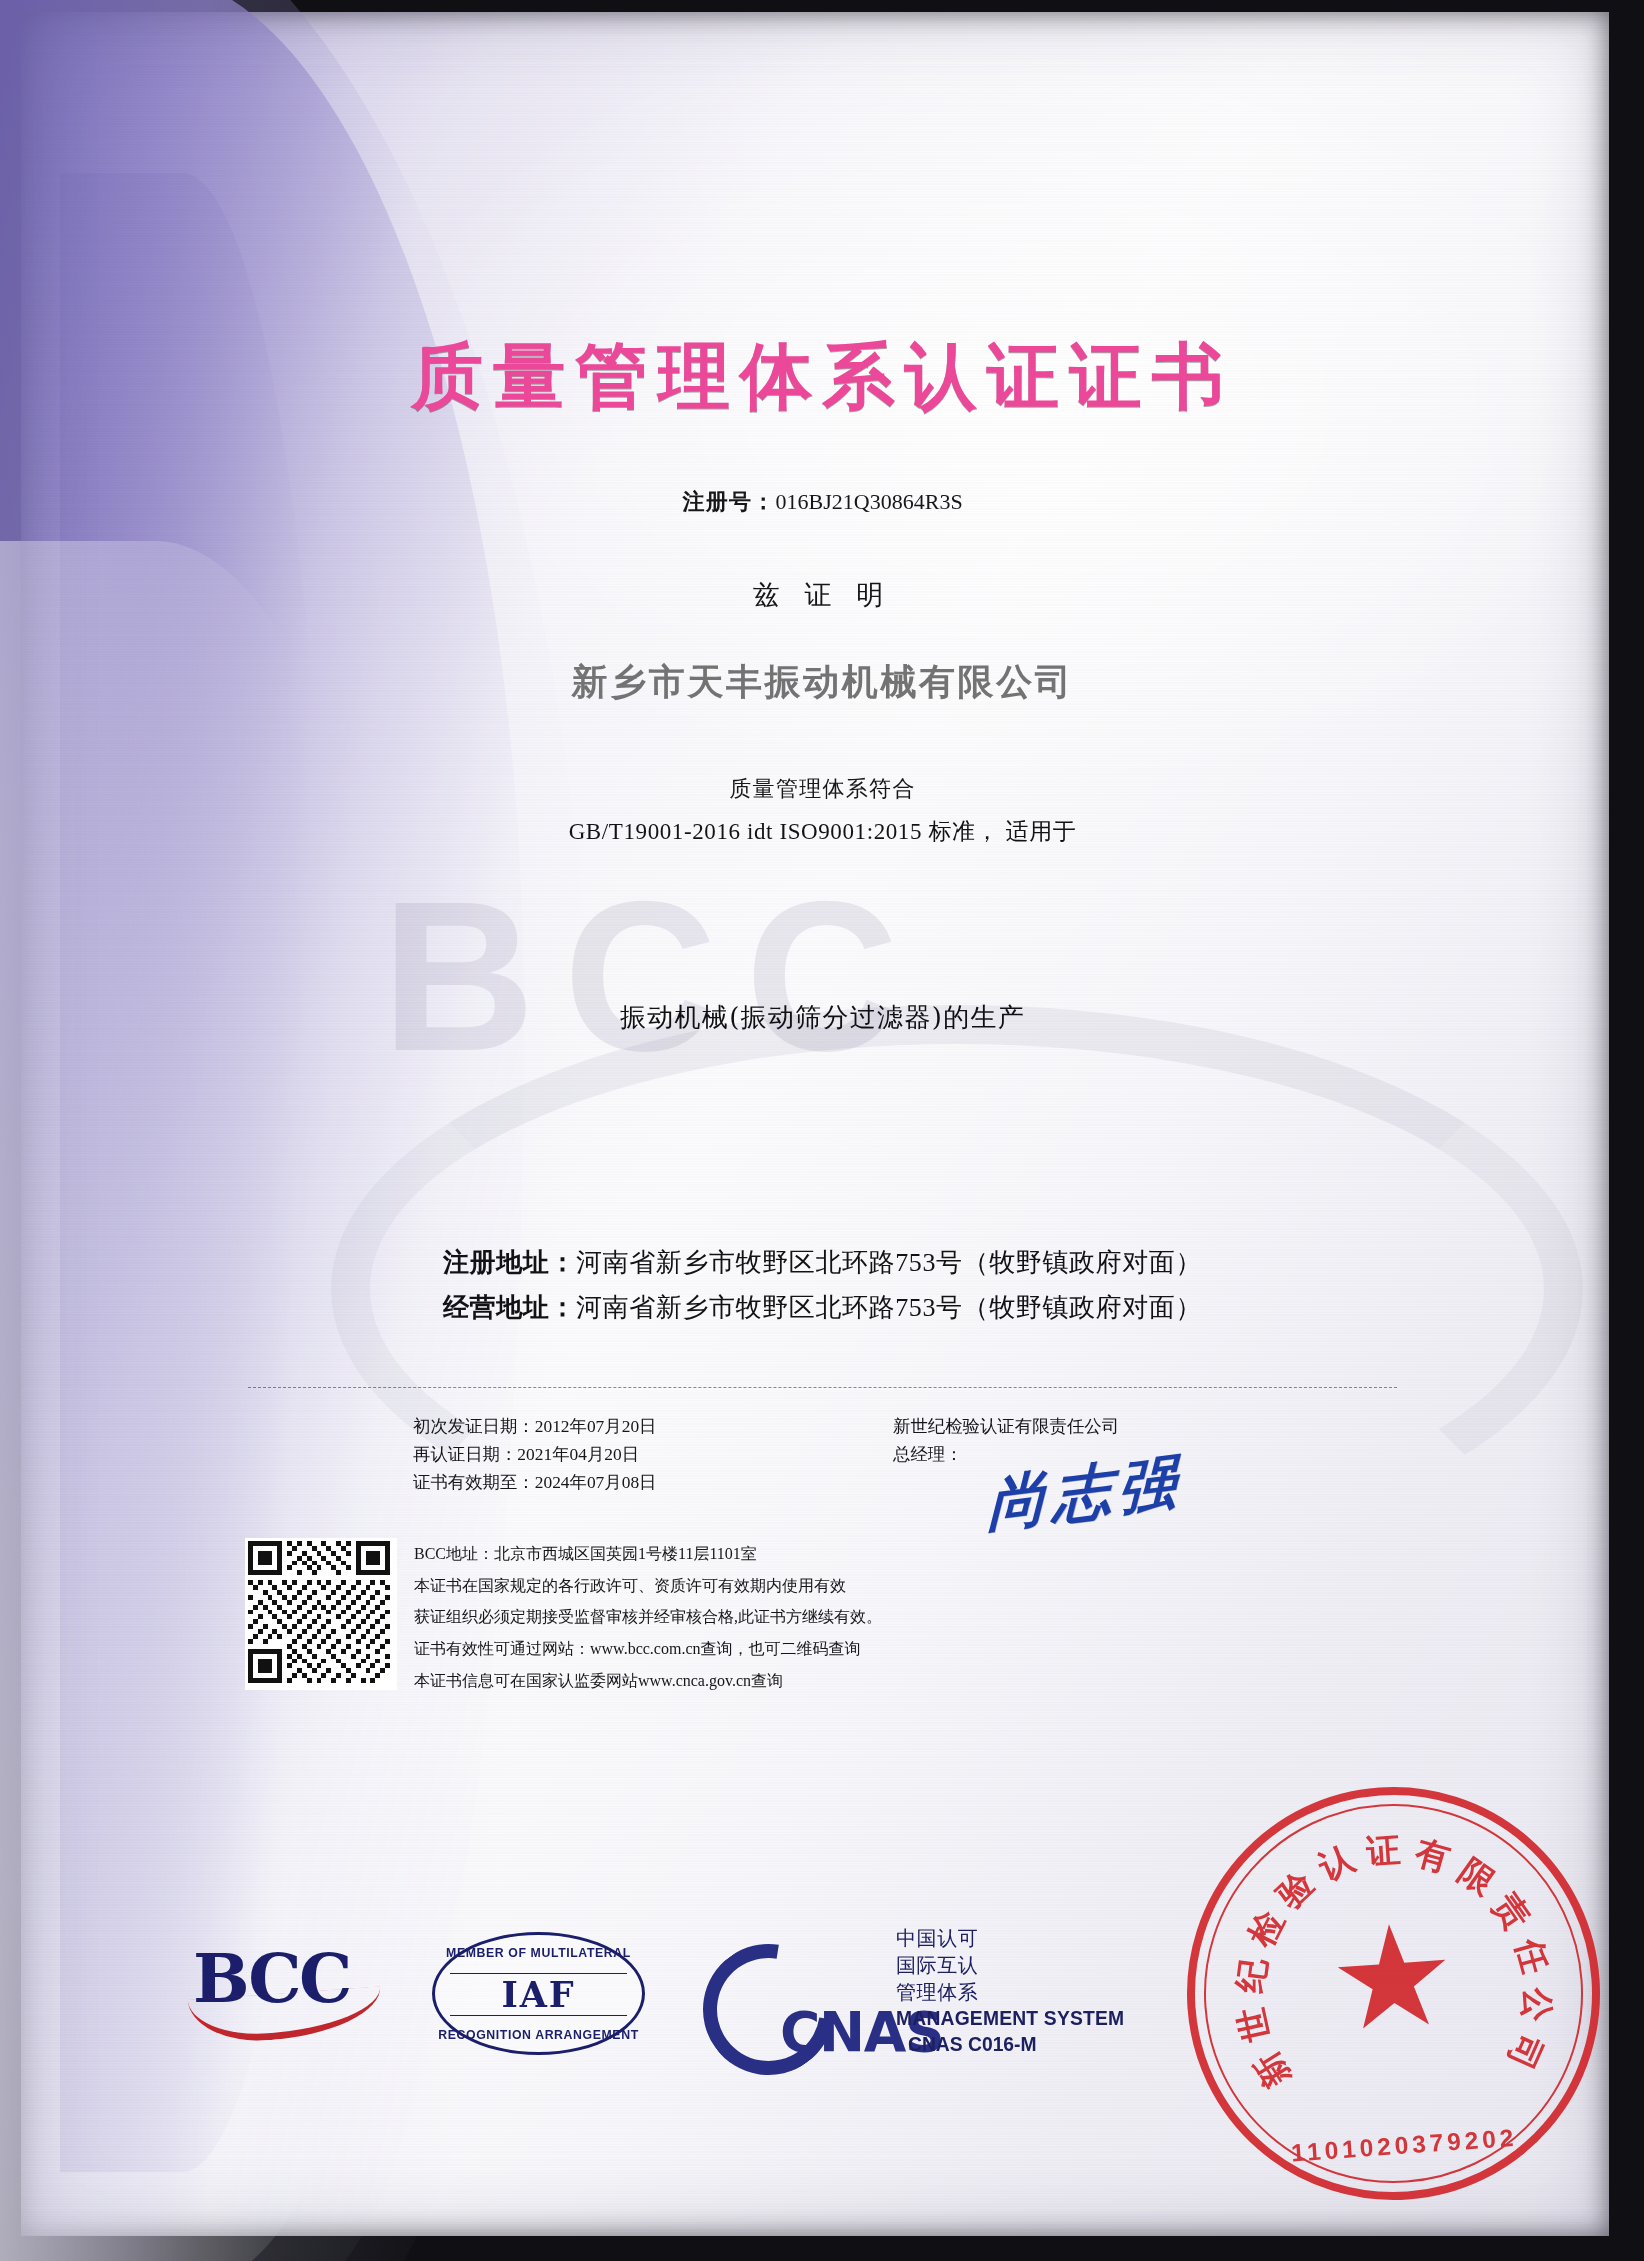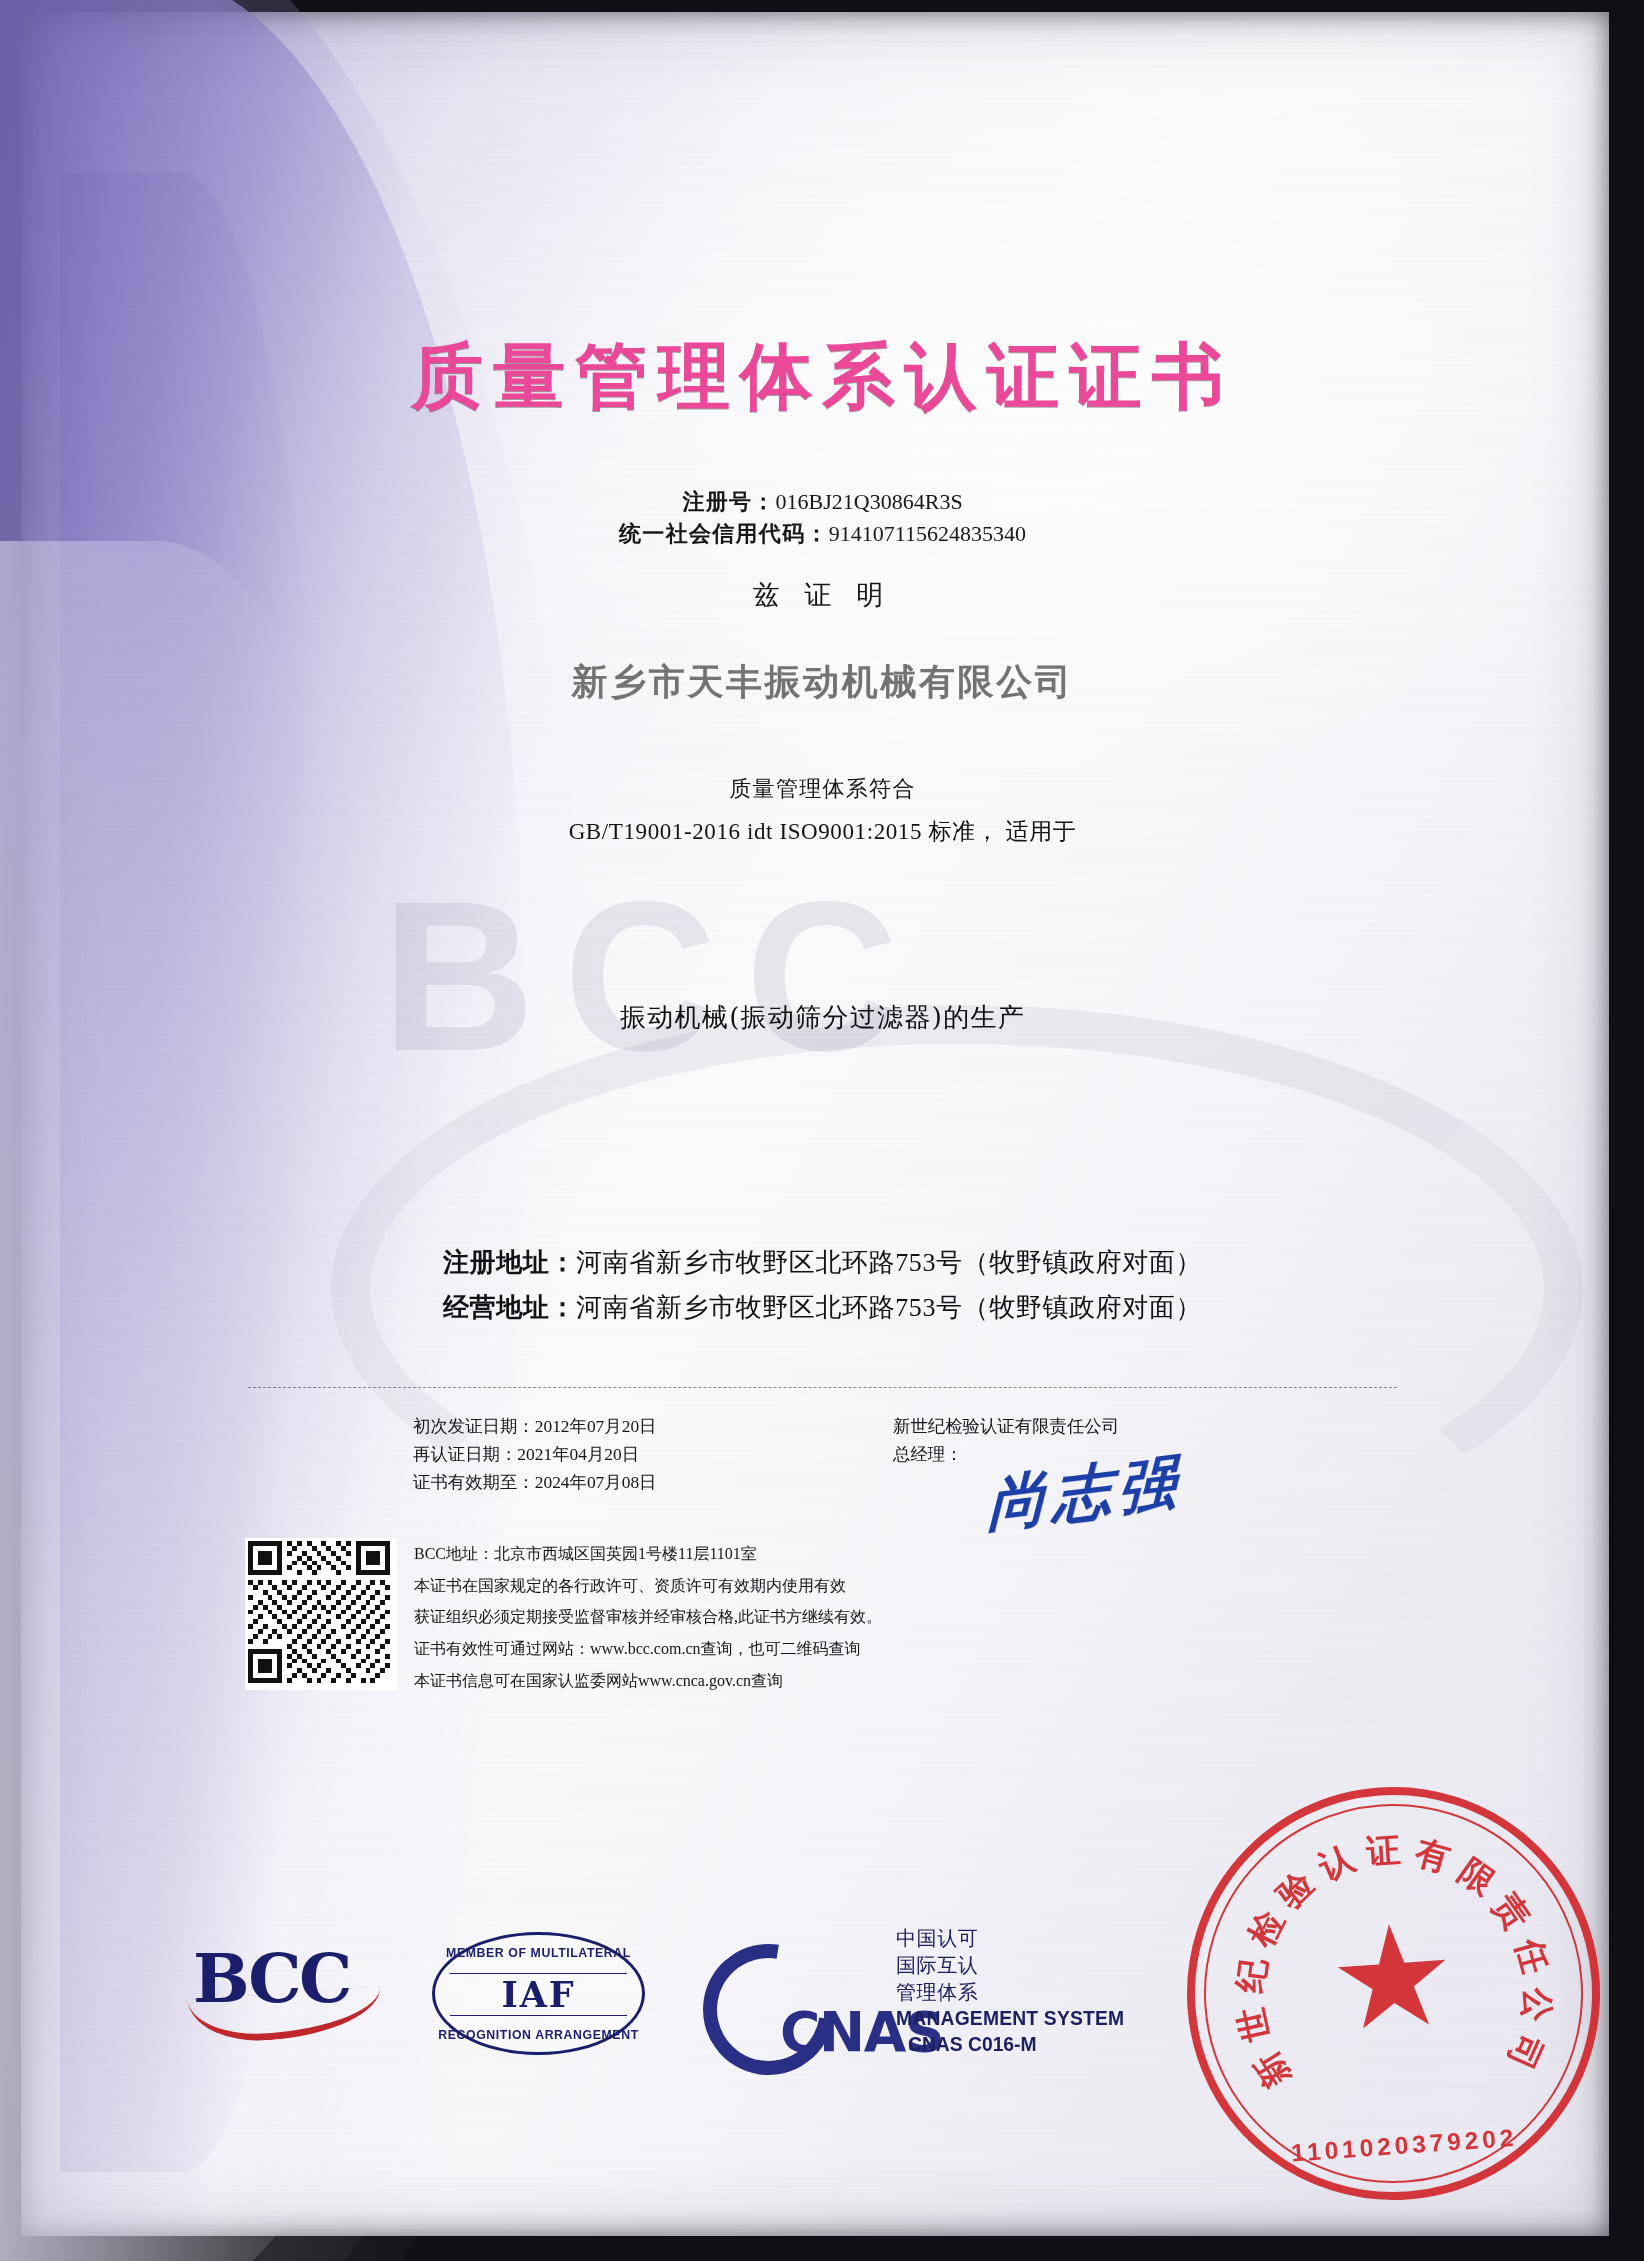--- a/index.html
+++ b/index.html
@@ -276,23 +276,20 @@
     <div class="paper-noise"></div>
     <div class="edge-shadow"></div>
   </div>
 
   <div class="content">
 
     <div class="title">质量管理体系认证证书</div>
 
     <div class="reg-line reg1">
       <b>注册号：</b><span>016BJ21Q30864R3S</span>
-    </div>
-    <div class="reg-line reg2">
-      <b>统一社会信用代码：</b><span>914107115624835340</span>
     </div>
 
     <div class="hereby">兹 证 明</div>
 
     <div class="company">新乡市天丰振动机械有限公司</div>
 
     <div class="std1">质量管理体系符合</div>
     <div class="std2">GB/T19001-2016 idt ISO9001:2015 标准，  适用于</div>
 
     <div class="scope">振动机械(振动筛分过滤器)的生产</div>

